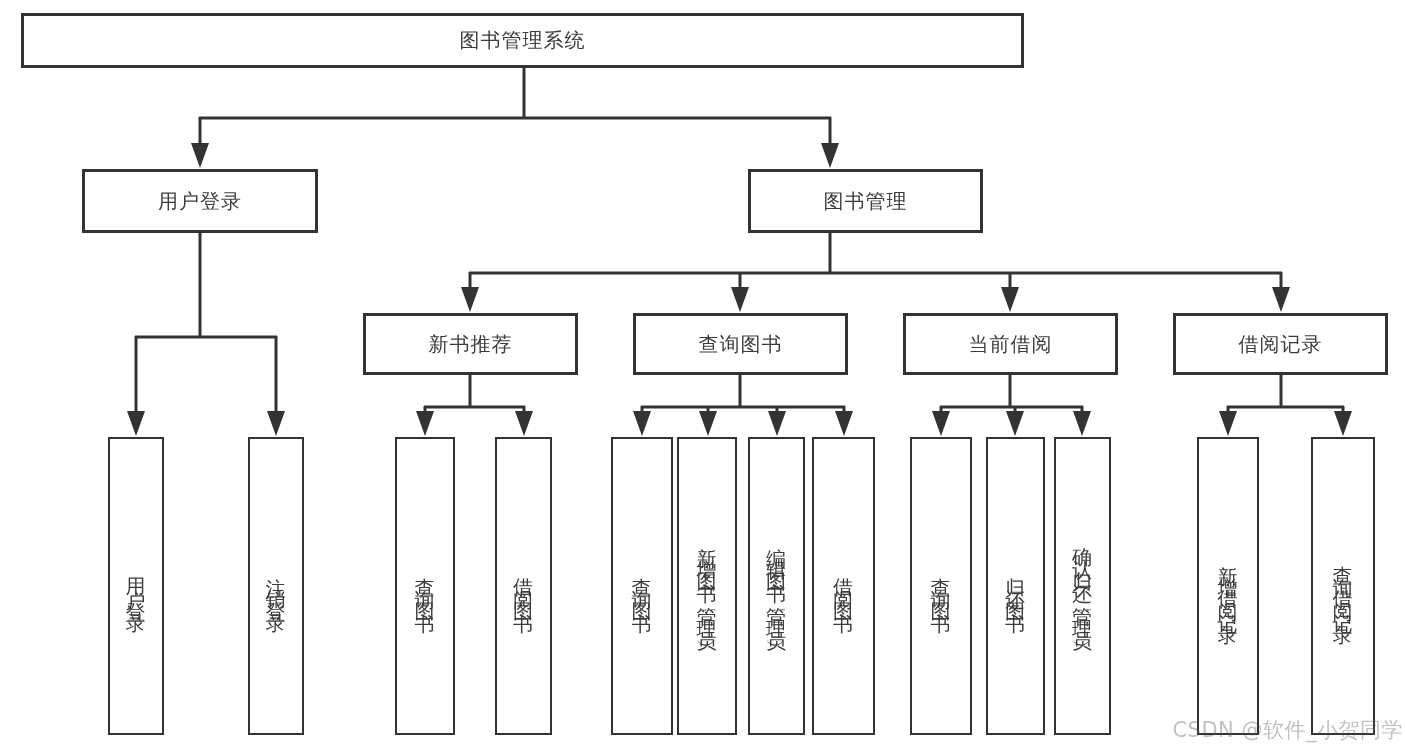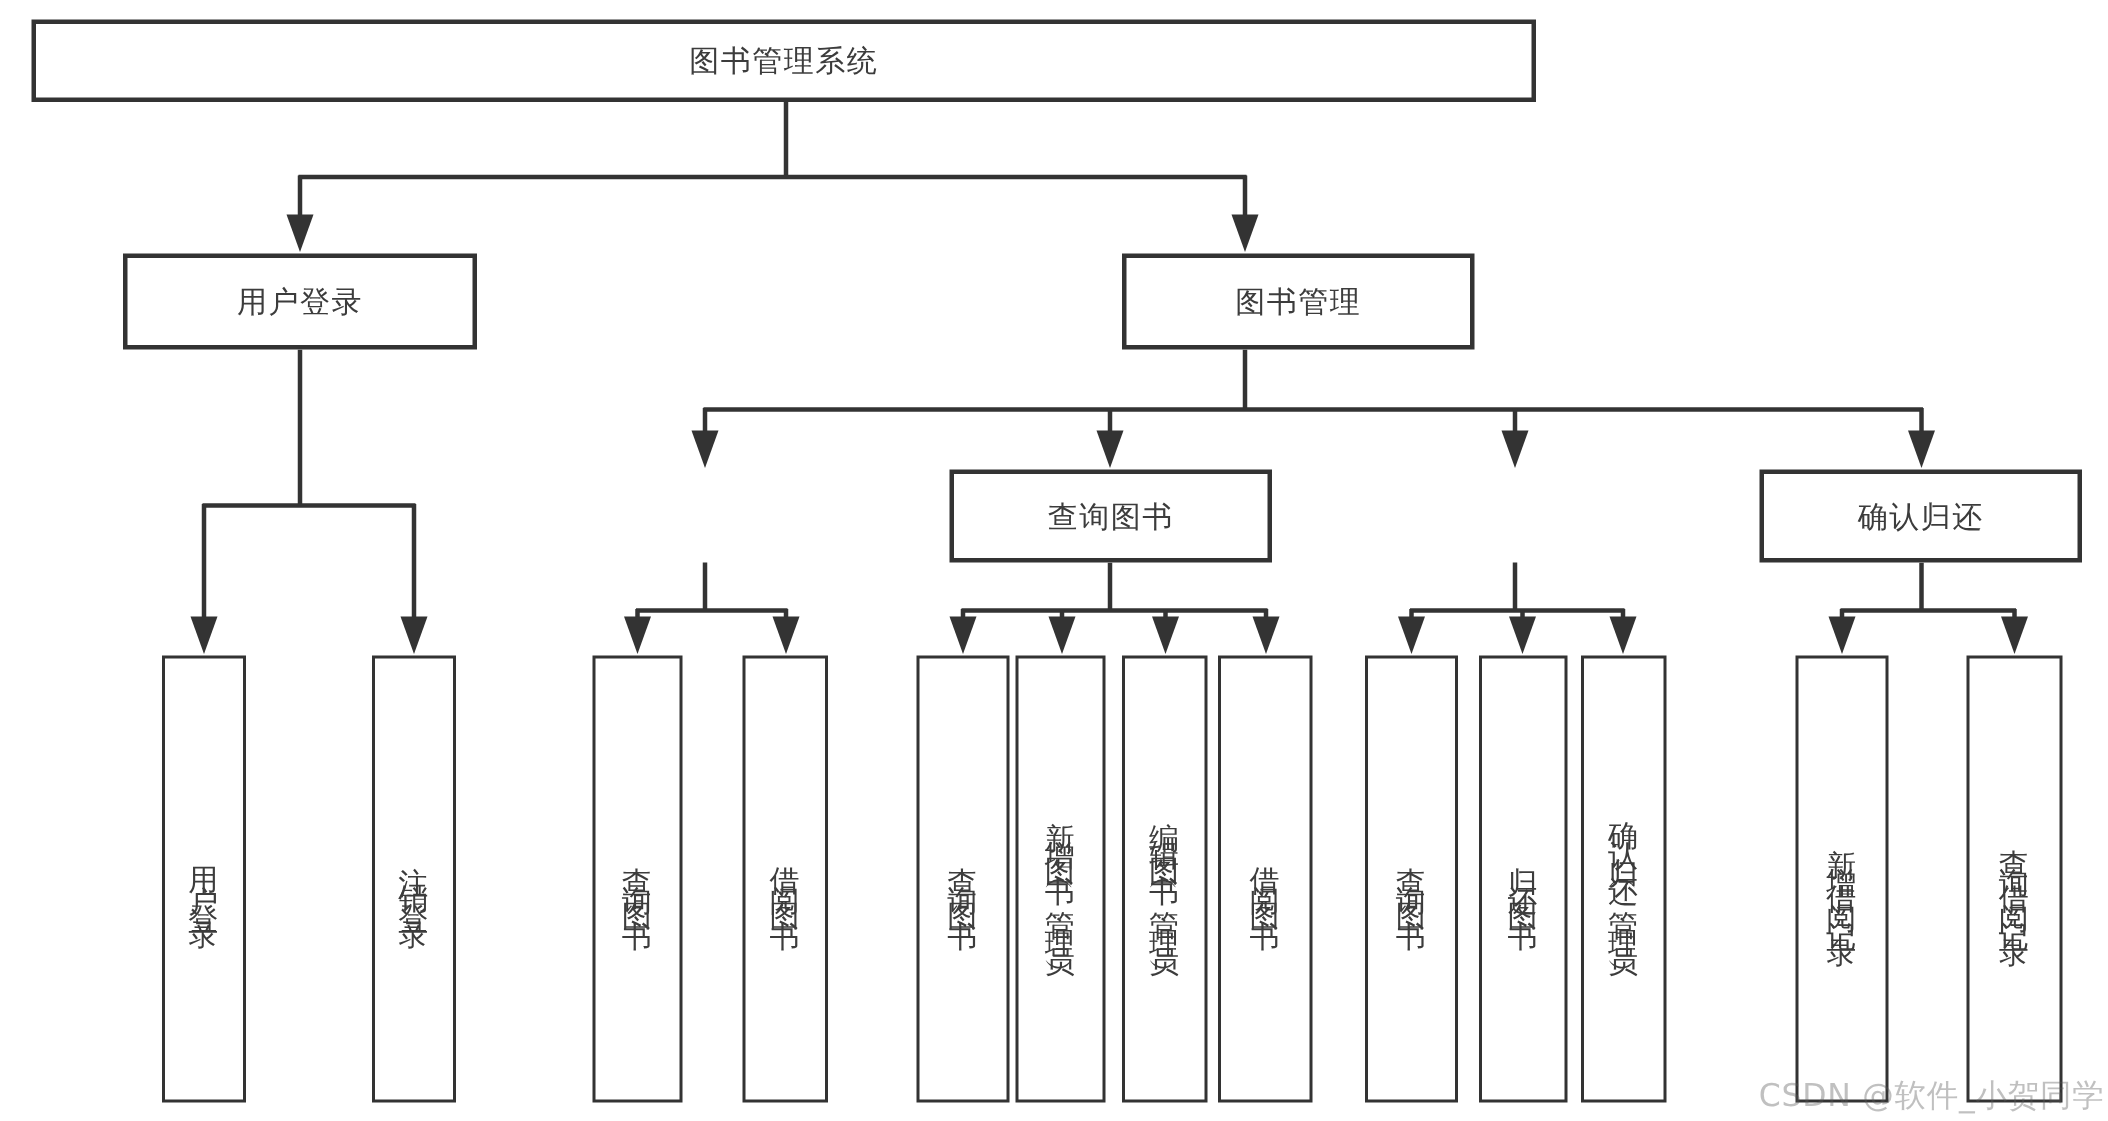--- a/index.html
+++ b/index.html
@@ -115,22 +115,24 @@
       <polygon points="1073,411 1091,411 1082,436" fill="#333333"></polygon>
       <polygon points="1219,411 1237,411 1228,436" fill="#333333"></polygon>
       <polygon points="1334,411 1352,411 1343,436" fill="#333333"></polygon>
     </svg>
 
   <div class="node" style="left:21px; top:13px; width:1003px; height:55px;">图书管理系统</div>
 
   <div class="node" style="left:82px; top:169px; width:236px; height:64px;">用户登录</div>
   <div class="node" style="left:748px; top:169px; width:235px; height:64px;">图书管理</div>
 
+  <div class="node" style="left:363px; top:313px; width:215px; height:62px;">新书推荐</div>
   <div class="node" style="left:633px; top:313px; width:215px; height:62px;">查询图书</div>
-  <div class="node" style="left:1173px; top:313px; width:215px; height:62px;">确认归还</div>
+  <div class="node" style="left:903px; top:313px; width:215px; height:62px;">当前借阅</div>
+  <div class="node" style="left:1173px; top:313px; width:215px; height:62px;">借阅记录</div>
 
   <div class="node node-leaf" style="left:108px; top:437px; width:56px; height:298px;">用户登录</div>
   <div class="node node-leaf" style="left:248px; top:437px; width:56px; height:298px;">注销登录</div>
 
   <div class="node node-leaf" style="left:395px; top:437px; width:60px; height:298px;">查询图书</div>
   <div class="node node-leaf" style="left:495px; top:437px; width:57px; height:298px;">借阅图书</div>
 
   <div class="node node-leaf" style="left:611px; top:437px; width:62px; height:298px;">查询图书</div>
   <div class="node node-leaf" style="left:677px; top:437px; width:60px; height:298px;">新增图书（管理员）</div>
   <div class="node node-leaf" style="left:748px; top:437px; width:57px; height:298px;">编辑图书（管理员）</div>

